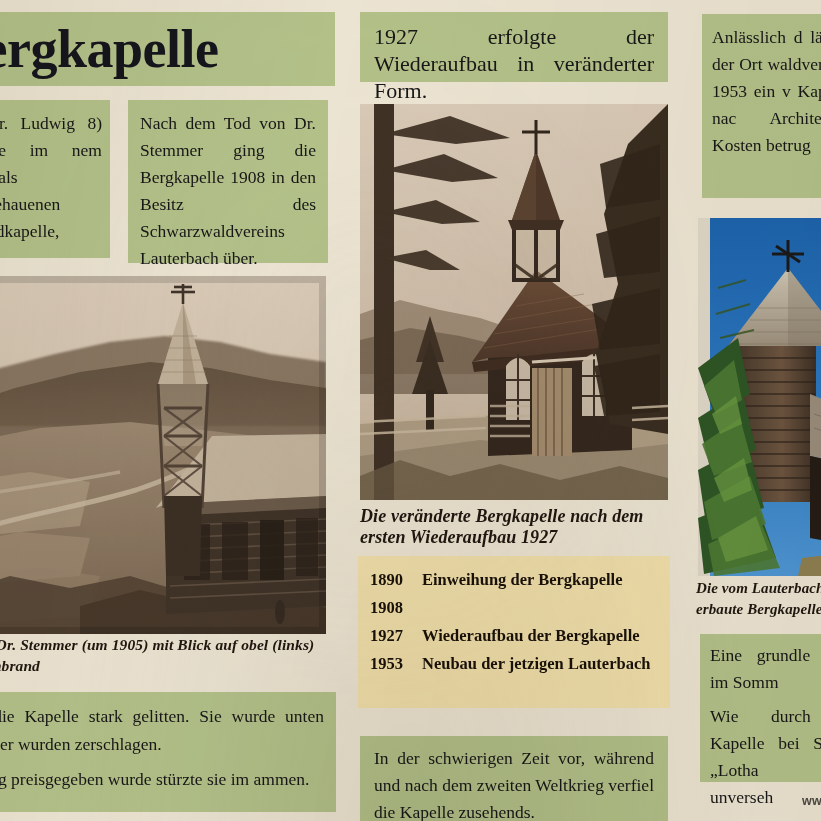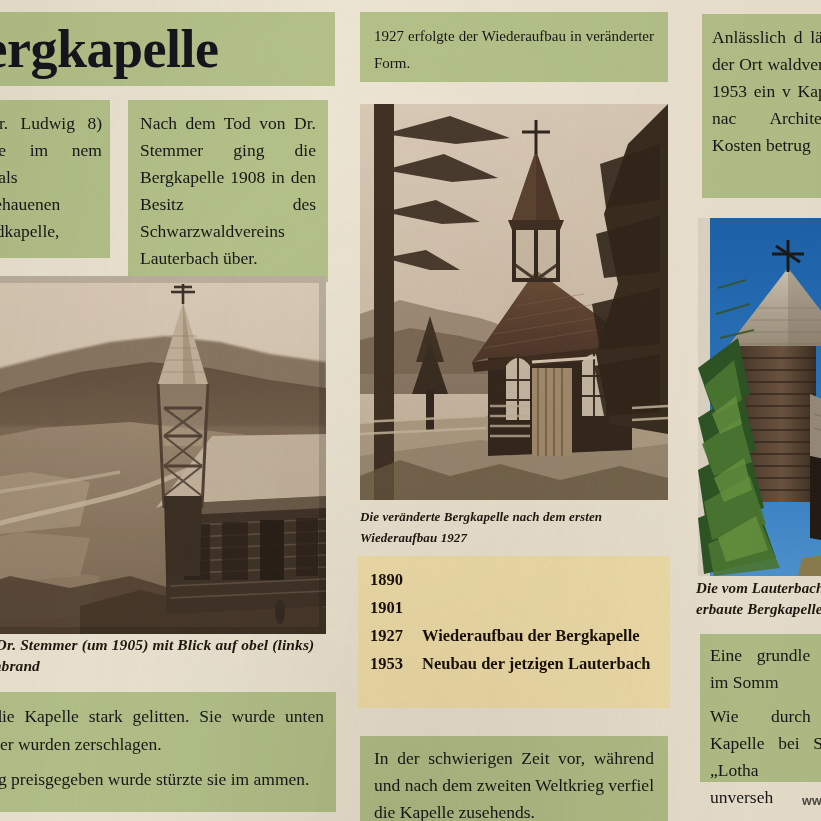--- a/index.html
+++ b/index.html
@@ -81,34 +81,34 @@
     width: 152px;
     height: 158px;
     padding: 10px 8px 8px 10px;
     font-size: 17.5px;
     line-height: 27px;
   }
   #box-stemmer {
     left: 128px;
     top: 100px;
     width: 200px;
-    height: 182px;
+    height: 163px;
     padding: 10px 12px 8px 12px;
     font-size: 17.5px;
     line-height: 27px;
   }
 
   
   #box-1927 {
     left: 360px;
     top: 12px;
     width: 308px;
     height: 70px;
     padding: 11px 14px 8px 14px;
-    font-size: 15px;
+    font-size: 22px;
     line-height: 27px;
   }
 
   
   #box-anlass {
     left: 702px;
     top: 14px;
     width: 160px;
     height: 184px;
     padding: 10px 10px 8px 10px;
@@ -145,21 +145,21 @@
     left: -46px;
     top: 634px;
     width: 380px;
     font-size: 15.5px;
     line-height: 21px;
   }
   #cap-mid {
     left: 360px;
     top: 506px;
     width: 316px;
-    font-size: 13px;
+    font-size: 18px;
     line-height: 21px;
   }
   #cap-right {
     left: 696px;
     top: 578px;
     width: 170px;
     font-size: 15px;
     line-height: 21px;
   }
 
@@ -552,23 +552,24 @@
     </svg>
   </div>
 
   <div class="cap" id="cap-left">arztes Dr. Stemmer (um 1905) mit Blick auf obel (links) und Imbrand</div>
   <div class="cap" id="cap-mid">Die veränderte Bergkapelle nach dem ersten Wiederaufbau 1927</div>
   <div class="cap" id="cap-right">Die vom Lauterbach erbaute Bergkapelle</div>
 
   <div class="yellowbox" id="box-timeline">
     <div class="tl-row">
       <span class="tl-year">1890</span>
+      <span class="tl-text">Einweihung der Bergkapelle</span>
     </div>
     <div class="tl-row">
-      <span class="tl-year">1901</span>
+      <span class="tl-year">1908</span>
     </div>
     <div class="tl-row">
       <span class="tl-year">1927</span>
       <span class="tl-text">Wiederaufbau der Bergkapelle</span>
     </div>
     <div class="tl-row">
       <span class="tl-year">1953</span>
       <span class="tl-text">Neubau der jetzigen Lauterbach</span>
     </div>
   </div>

